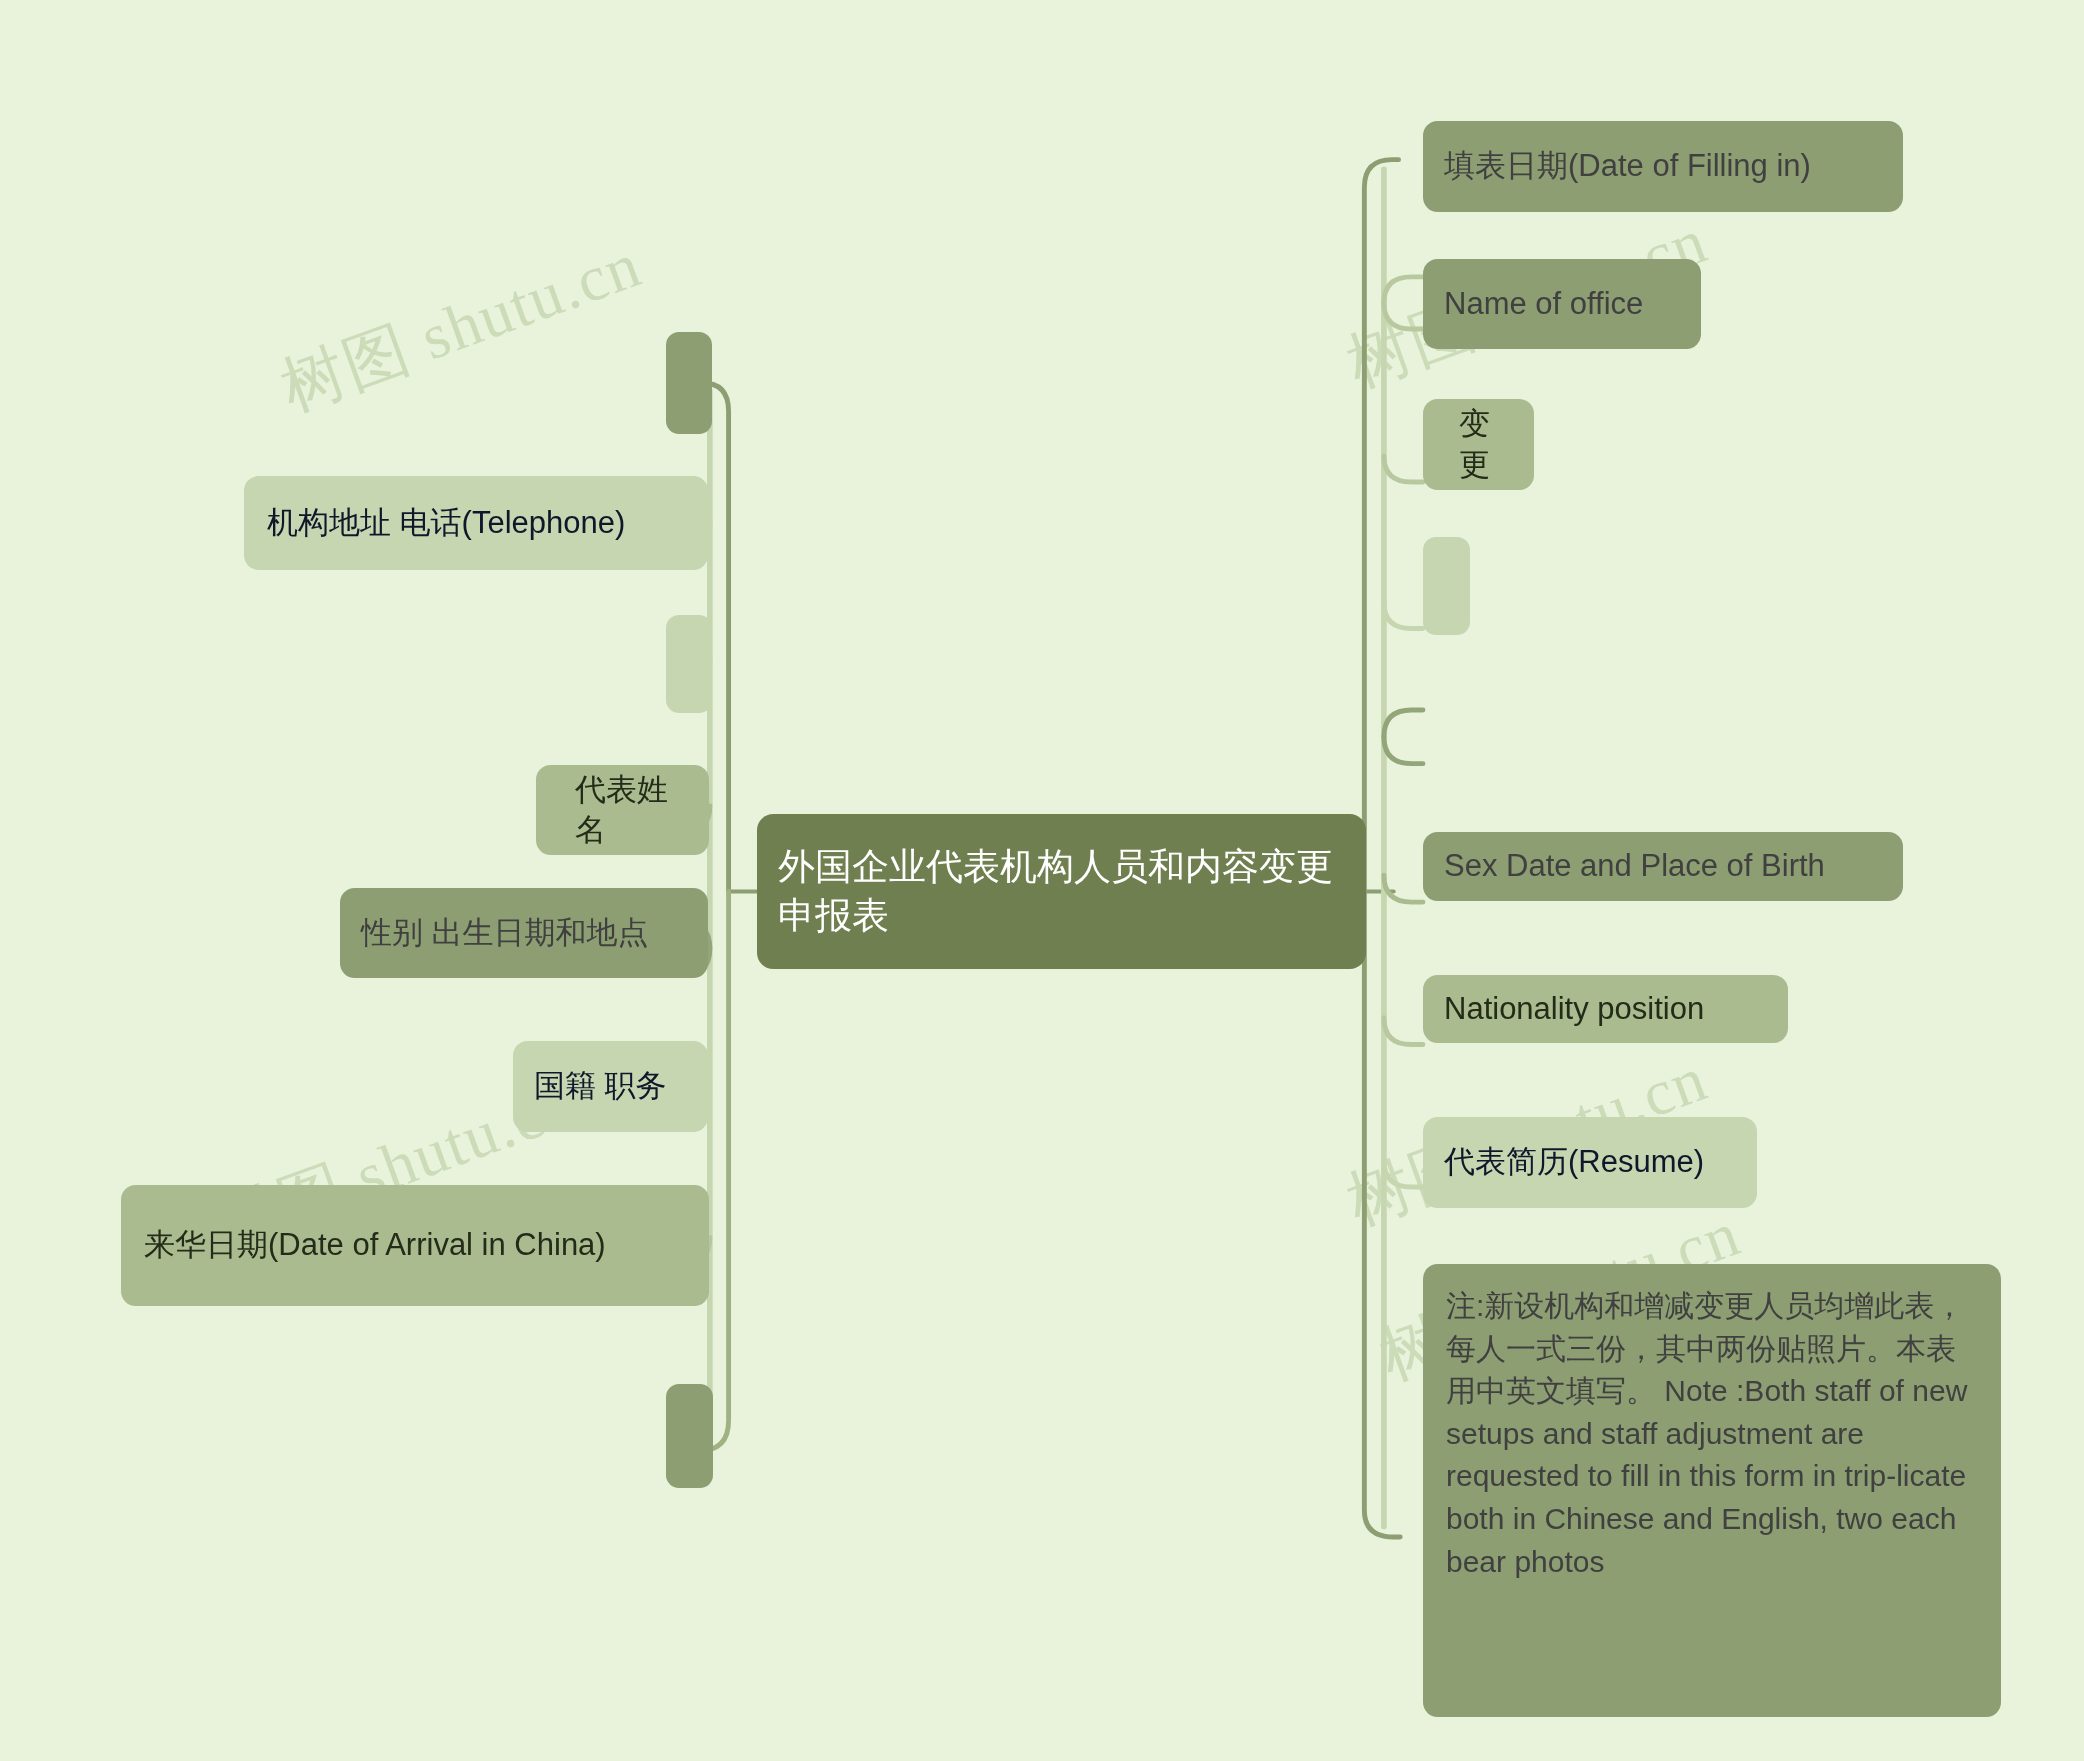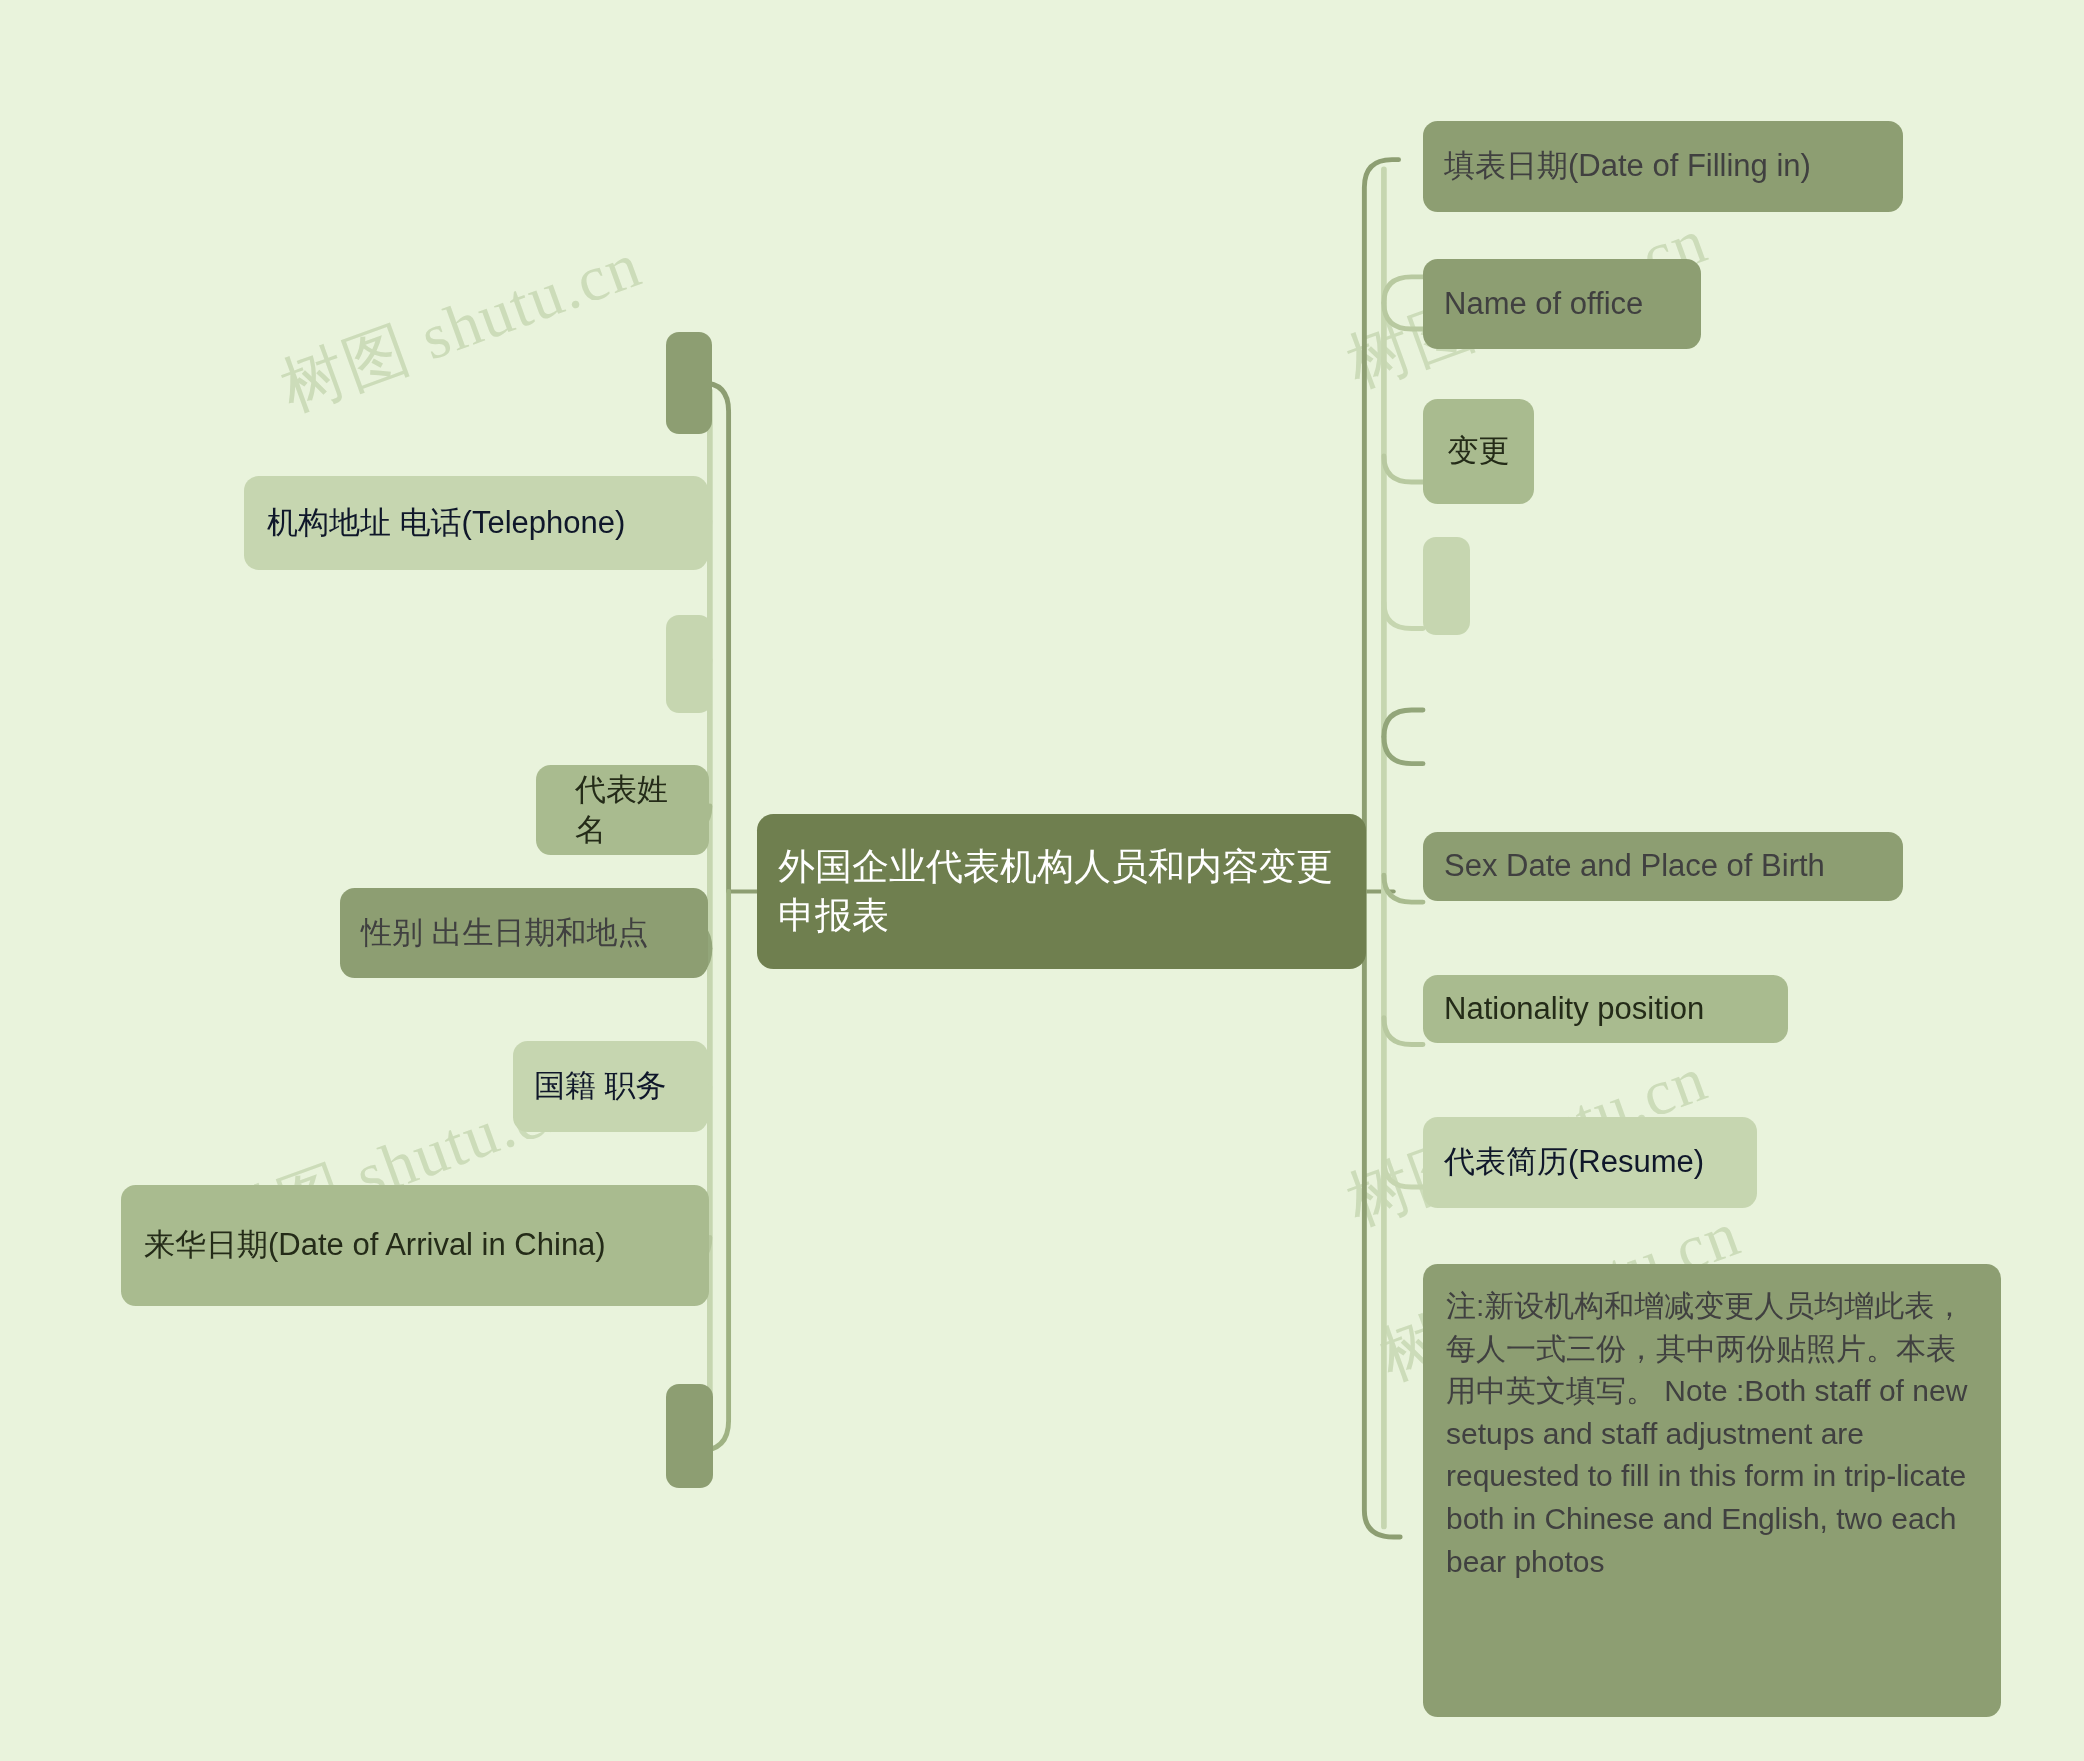--- a/index.html
+++ b/index.html
@@ -140,21 +140,21 @@
   </div>
 
   <div class="node lv-a" style="left:1423px;top:121px;width:480px;height:91px;padding:0 21px;">
     <span class="txt node-txt">填表日期(Date of Filling in)</span>
   </div>
 
   <div class="node lv-a" style="left:1423px;top:259px;width:278px;height:90px;padding:0 21px;">
     <span class="txt node-txt">Name of office</span>
   </div>
 
-  <div class="node lv-b" style="left:1423px;top:399px;width:111px;height:105px;padding:0 20px;text-align:center;">
+  <div class="node lv-b" style="left:1423px;top:399px;width:111px;height:91px;padding:0 36px;">
     <span class="txt node-txt">变更</span>
   </div>
 
   <div class="node lv-c empty" style="left:1423px;top:537px;width:47px;height:98px;">
     <span class="txt node-txt"></span>
   </div>
 
 
   <div class="node lv-a" style="left:1423px;top:832px;width:480px;height:69px;padding:0 21px;">
     <span class="txt node-txt">Sex Date and Place of Birth</span>

